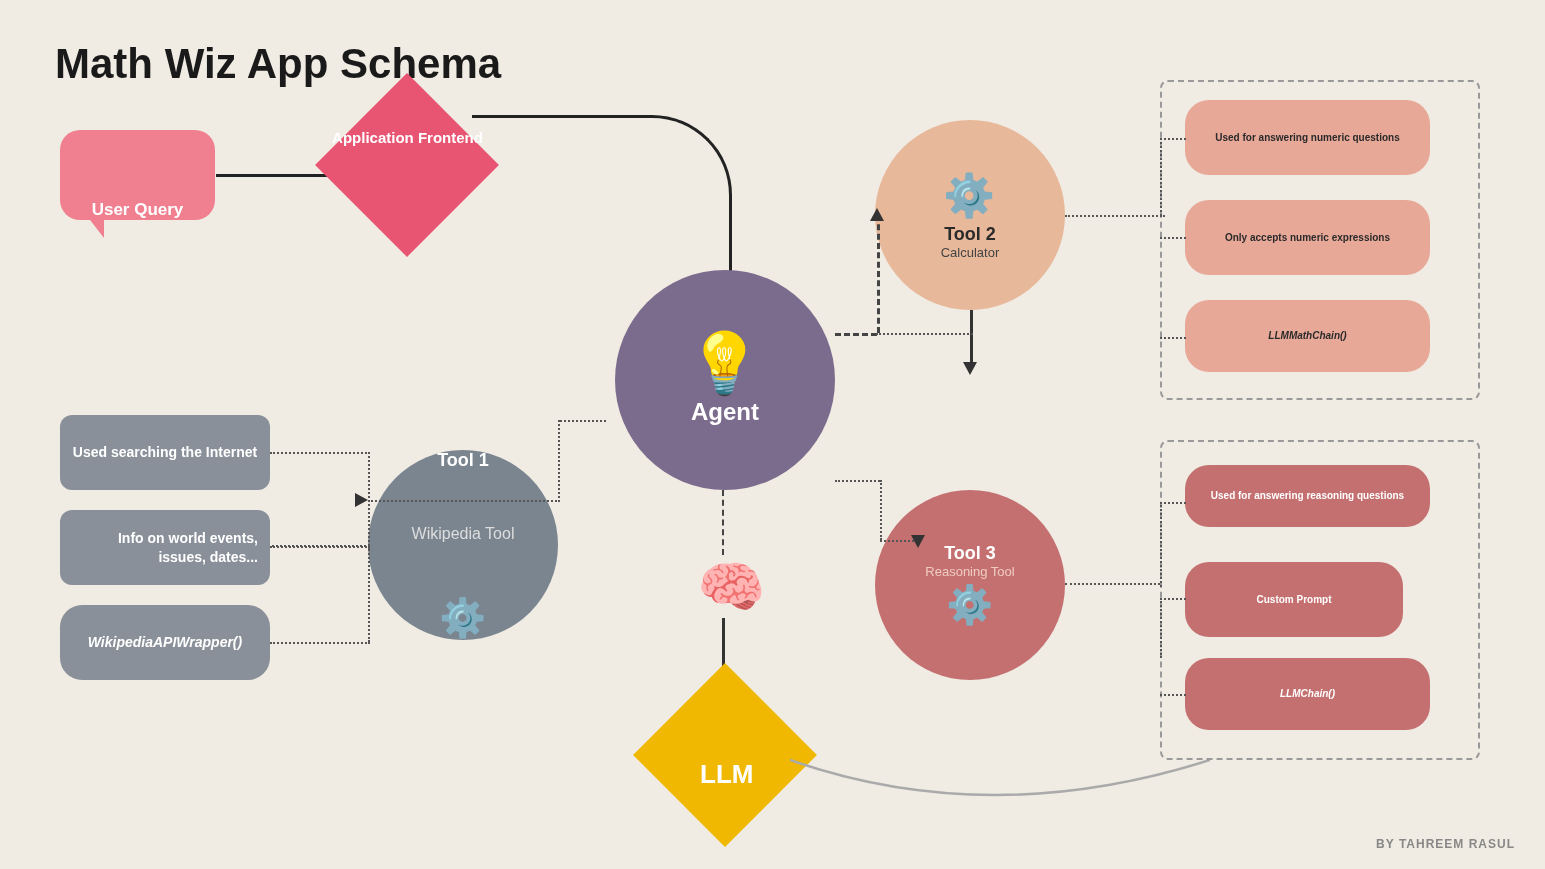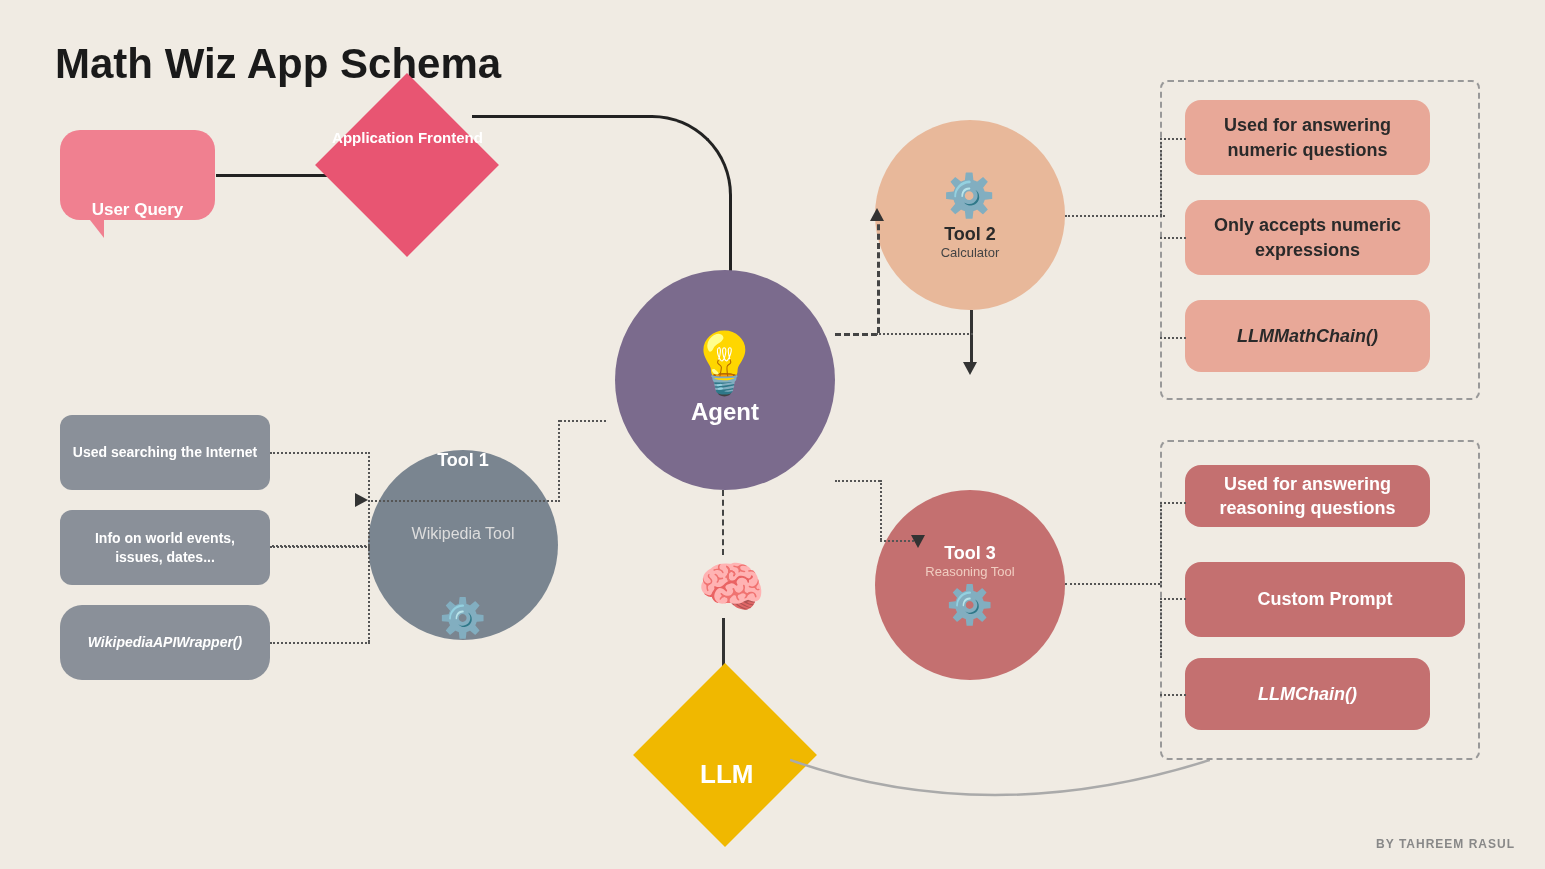--- a/index.html
+++ b/index.html
@@ -208,39 +208,39 @@
     }
     
     
     .left-box {
       position: absolute;
       background: #8a9099;
       border-radius: 12px;
       display: flex;
       align-items: center;
       justify-content: center;
-      text-align: center;
+      text-align: right;
       padding: 10px 12px;
       font-size: 14px;
       color: #fff;
       font-weight: 600;
       line-height: 1.35;
     }
     .left-box.italic { font-style: italic; border-radius: 22px; }
     
     .right-box {
       position: absolute;
       background: #e8a898;
-      border-radius: 16px;
+      border-radius: 24px;
       display: flex;
       align-items: center;
       justify-content: center;
       text-align: center;
       padding: 10px 3px;
-      font-size: 18px;
+      font-size: 10px;
       font-weight: 700;
       color: #2a2a2a;
       line-height: 1.35;
     }
     .right-box.dark { background: #c47070; color: #fff; }
     
     .dashed-box-top {
       position: absolute;
       top: 80px;
       left: 1160px;
@@ -386,21 +386,21 @@
 
 <div style="position:absolute;top:215px;left:1065px;width:100px;border-top:2.5px dotted #555;"></div>
 <div style="position:absolute;top:138px;left:1160px;height:78px;border-left:2.5px dotted #555;"></div>
 <div style="position:absolute;top:138px;left:1160px;width:26px;border-top:2.5px dotted #555;"></div>
 <div style="position:absolute;top:237px;left:1160px;width:26px;border-top:2.5px dotted #555;"></div>
 <div style="position:absolute;top:337px;left:1160px;width:26px;border-top:2.5px dotted #555;"></div>
 
 <div class="right-box dark" style="top:465px;left:1185px;width:245px;height:62px;">
   <span>Used for answering reasoning questions</span>
 </div>
-<div class="right-box dark" style="top:562px;left:1185px;width:280px;height:75px;">
+<div class="right-box dark" style="top:562px;left:1185px;width:218px;height:75px;">
   <span>Custom Prompt</span>
 </div>
 <div class="right-box dark" style="top:658px;left:1185px;width:245px;height:72px;">
   <em><span>LLMChain()</span></em>
 </div>
 
 <div style="position:absolute;top:583px;left:1065px;width:95px;border-top:2.5px dotted #555;"></div>
 <div style="position:absolute;top:502px;left:1160px;height:85px;border-left:2.5px dotted #555;"></div>
 <div style="position:absolute;top:598px;left:1160px;height:60px;border-left:2.5px dotted #555;"></div>
 <div style="position:absolute;top:502px;left:1160px;width:26px;border-top:2.5px dotted #555;"></div>

